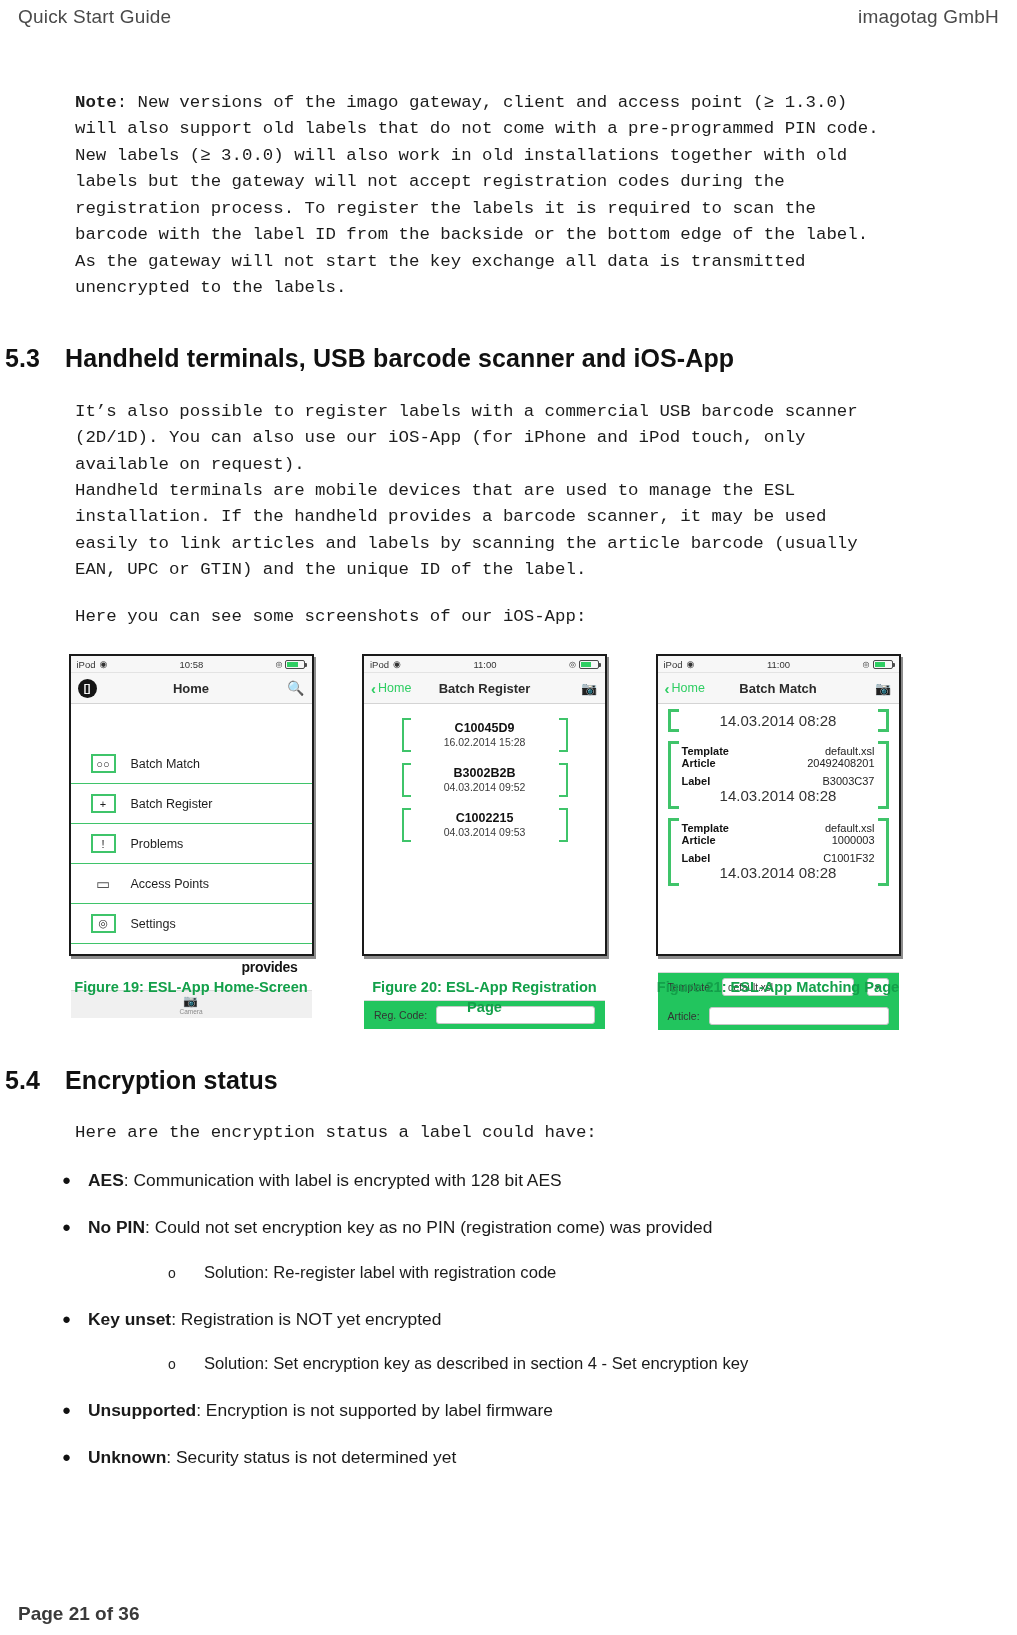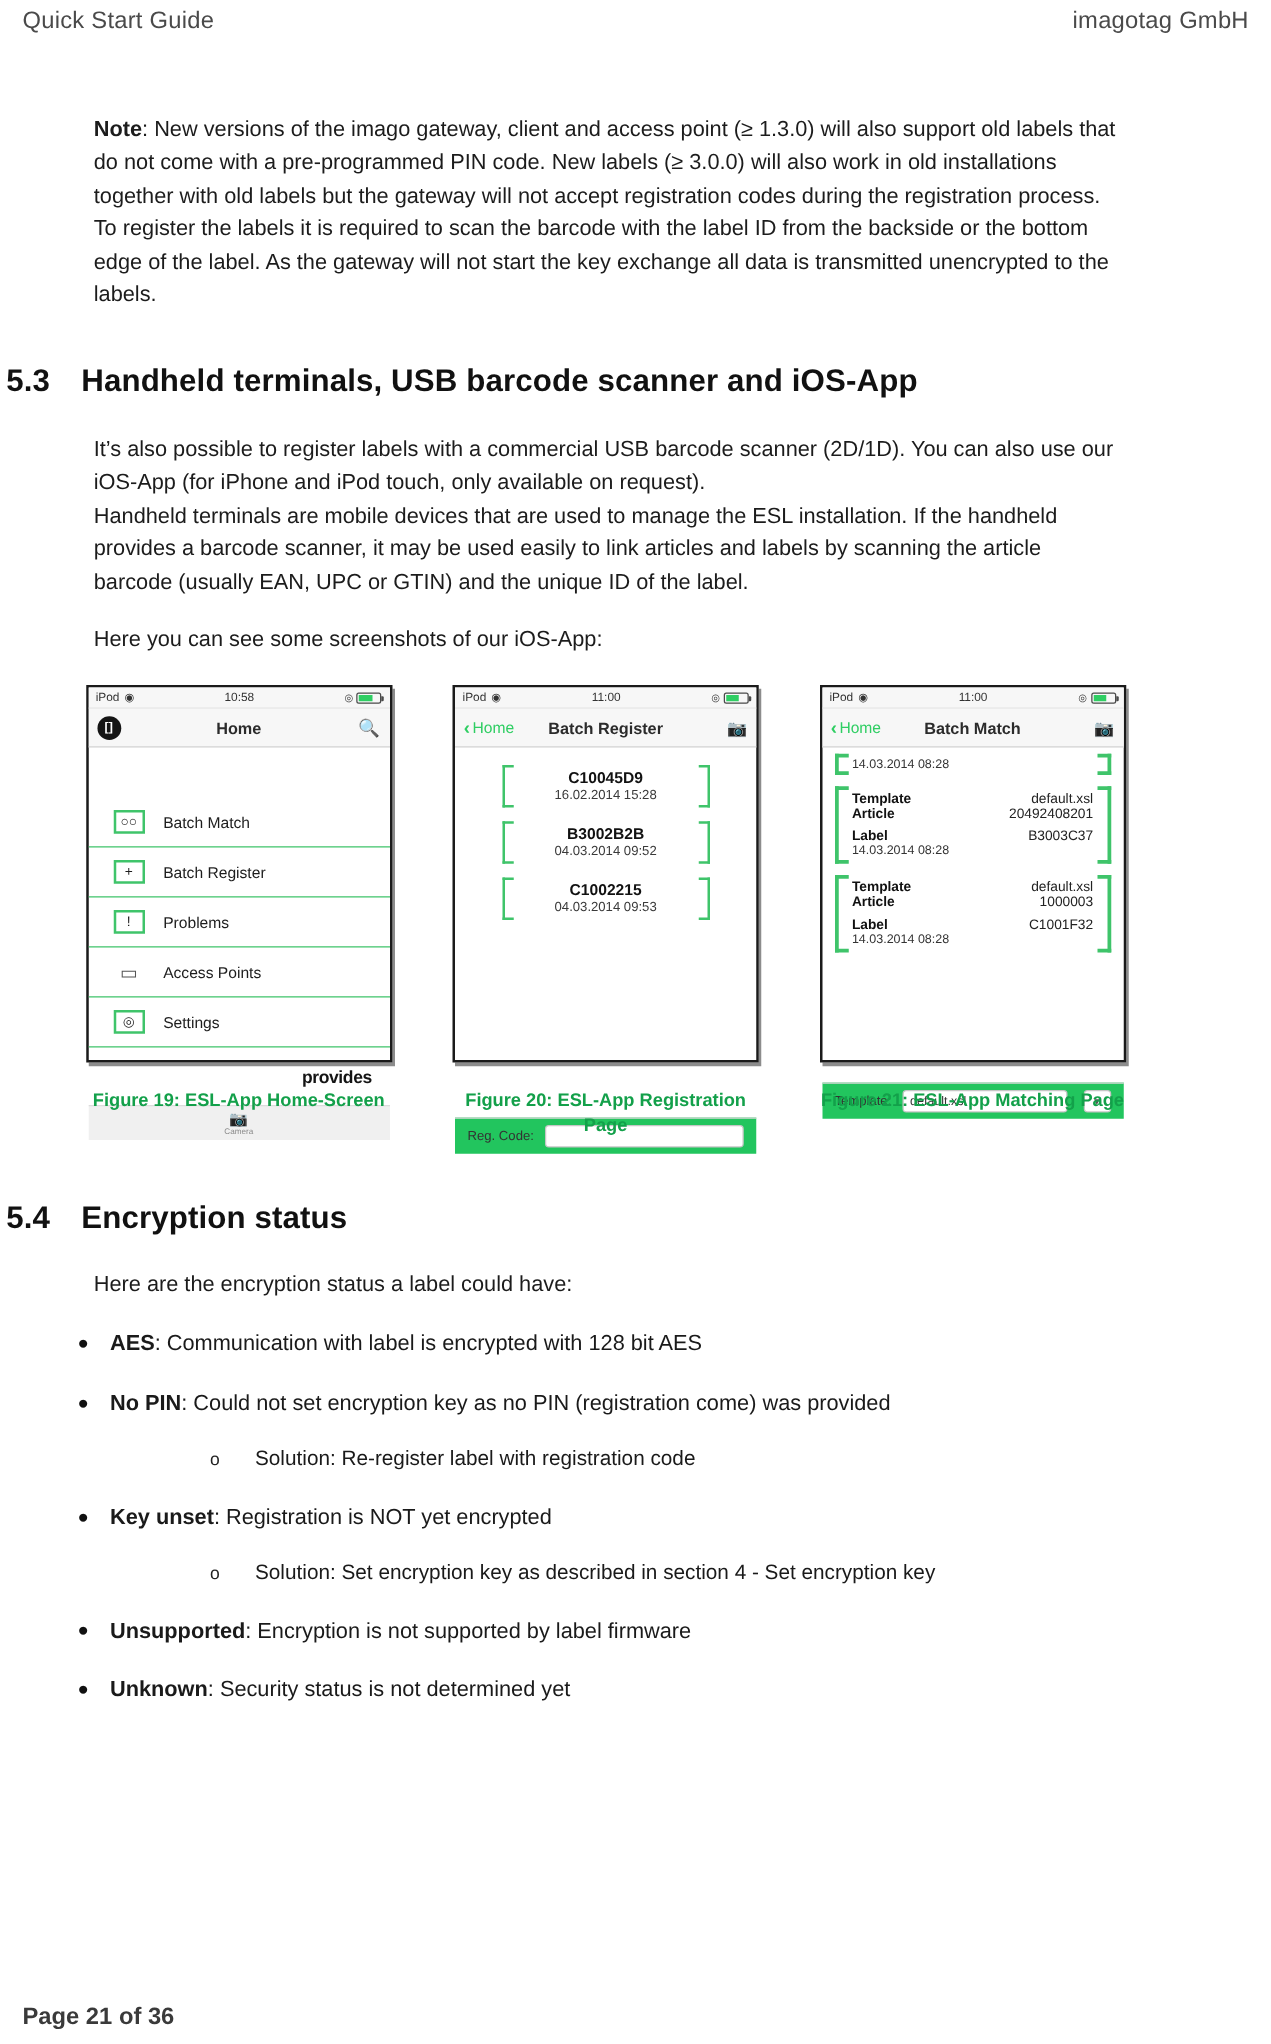--- a/index.html
+++ b/index.html
@@ -34,21 +34,21 @@
     top: 40px; left: 0; right: 0; bottom: 60px;
     padding: 0 60px 0 0;
   }
 
   .para {
     font-size: 17.4px;
     line-height: 1.52;
     color: #1c1c1c;
     margin: 0;
   }
-  .para.indent { margin-left: 75px; margin-right: 58px; }
+  .para.indent { margin-left: 75px; margin-right: 58px; font-family: Liberation Mono, monospace; }
 
   .b { font-weight: bold; }
 
   
   .h2 {
     display: flex;
     align-items: baseline;
     font-size: 25px;
     font-weight: bold;
     color: #111;
@@ -198,21 +198,21 @@
   }
   .match-card::before, .match-card::after {
     content: ""; position: absolute; top: 0; bottom: 0; width: 8px;
     border: 3px solid #3fc46a;
   }
   .match-card::before { left: -4px;  border-right: 0; }
   .match-card::after  { right: -4px; border-left: 0; }
   .mc-row { display: flex; justify-content: space-between; align-items: baseline; }
   .mc-key { font-size: 11px; font-weight: bold; color: #111; }
   .mc-val { font-size: 11px; color: #222; }
-  .mc-right { text-align: left; font-size: 10px; color: #333; }
+  .mc-right { text-align: center; font-size: 15px; color: #333; }
   .mc-gap { height: 6px; }
 
   
   .caption {
     margin-top: 22px;
     text-align: center;
     font-size: 14.6px;
     font-weight: bold;
     color: #13a04a;
     line-height: 1.35;
@@ -464,20 +464,24 @@
           </div>
 
         </div>
 
         <div class="footer-field">
           <span class="ff-label">Template:</span>
           <span class="ff-input">default.xsl</span>
           <span class="ff-caret">▾</span>
         </div>
 
+        <div class="footer-field" style="border-top:0;">
+          <span class="ff-label">Article:</span>
+          <span class="ff-input"></span>
+        </div>
 
       </div>
       <div class="caption">Figure 21: ESL-App Matching Page</div>
     </div>
 
   </div>
 
   <div class="h2" style="margin-top:48px;">
     <span class="num">5.4</span>
     <span class="txt">Encryption status</span>

